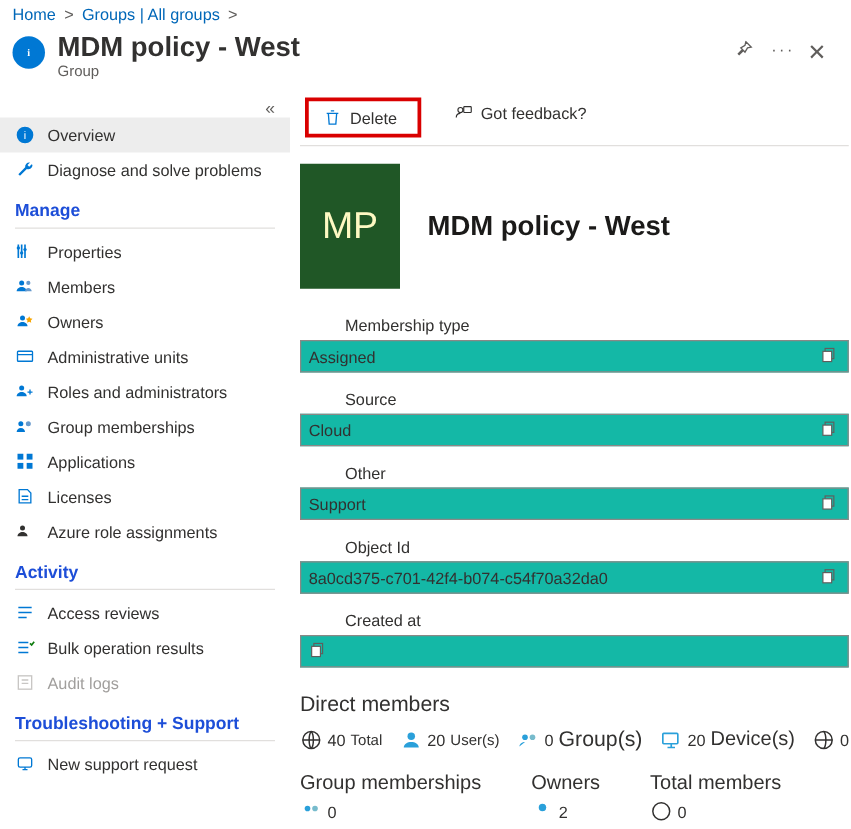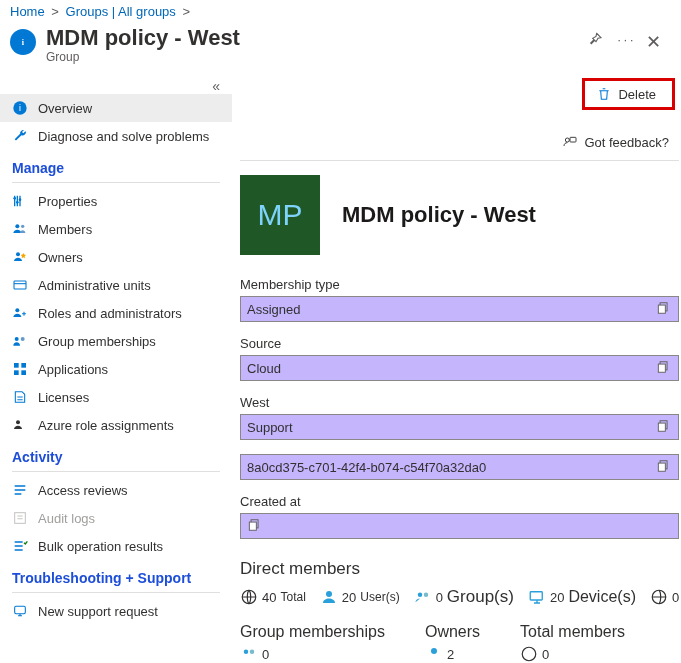--- a/index.html
+++ b/index.html
@@ -62,52 +62,51 @@
   .side-underline {
     border-bottom: 1px solid #e1dfdd;
     margin: 2px 12px 4px 12px;
   }
   .main {
     flex: 1;
     padding: 0 2px 0 8px;
     overflow-y: hidden;
   }
   .toolbar {
-    display:flex; align-items:flex-end;
+    display:flex; align-items:flex-start;
     padding: 6px 4px;
     gap: 20px;
     border-bottom: 1px solid #e1dfdd;
-    flex-direction: column;
   }
   .delete-btn {
     display:flex; align-items:center; gap:6px;
     padding: 4px 10px;
     color:#323130;
     cursor:pointer;
   }
   .delete-highlight { border: 3px solid #d90000; padding: 1px 6px 1px 1px; }
   .feedback-btn { display:flex; align-items:center; gap:6px; padding:4px 6px; cursor:pointer; }
   .group-header {
     display:flex; align-items:center; gap:22px;
     margin: 14px 0 22px 0;
   }
   .group-tile {
-    width: 80px; height:80px;
+    width: 80px; height:100px;
     background:#205726;
-    color:#7dd3fc;
+    color:#fef9c3;
     display:flex; align-items:center; justify-content:center;
     font-size: 30px; font-weight:400;
   }
   .group-name { font-size: 22px; font-weight:700; color:#1b1a19; }
   .field-block { margin-bottom: 14px; }
-  .field-label { font-size:13px; color:#323130; margin-bottom:4px; }
+  .field-label { font-size:13px; color:#323130; margin-bottom:4px;margin-left:36px; }
   .field-box {
     display:flex; align-items:center;
     border:1px solid #8a8886;
-    background:#c4b5fd;
+    background:#14b8a6;
     height: 26px;
     padding: 0 6px;
     font-size: 13px;
     color:#323130;
   }
   .field-box .val { flex:1; white-space:nowrap; overflow:hidden; text-overflow:ellipsis; }
   .field-box .copy { width:16px;height:16px; flex:none; cursor:pointer; }
   .section-title { font-size:17px; margin-top: 20px; margin-bottom:8px; }
   .stats-row { display:flex; align-items:center; gap: 14px; font-size:13px; flex-wrap:nowrap; }
   .stat { display:flex; align-items:center; gap:4px; }
@@ -282,38 +281,38 @@
 
     <div class="side-item">
       <span class="ic">
         <svg width="16" height="16" viewBox="0 0 24 24">
             <path d="M4 6h16M4 12h16M4 18h10" stroke="#0078d4" stroke-width="2"></path>
           </svg>
       </span>
       <span class="label">Access reviews</span>
     </div>
 
+    <div class="side-item">
+      <span class="ic">
+        <svg width="16" height="16" viewBox="0 0 24 24">
+            <path d="M4 6h12M4 12h12M4 18h12" stroke="#0078d4" stroke-width="2"></path>
+            <path d="M18 7l2 2 3-4" stroke="#107c10" stroke-width="2" fill="none"></path>
+          </svg>
+      </span>
+      <span class="label">Bulk operation results</span>
+    </div>
+
     <div class="side-item audit">
       <span class="ic">
         <svg width="16" height="16" viewBox="0 0 24 24">
             <rect x="4" y="4" width="16" height="16" fill="none" stroke="#c8c6c4" stroke-width="1.6"></rect>
             <path d="M8 9h8M8 13h8" stroke="#c8c6c4" stroke-width="1.6"></path>
           </svg>
       </span>
       <span class="label">Audit logs</span>
-    </div>
-
-    <div class="side-item">
-      <span class="ic">
-        <svg width="16" height="16" viewBox="0 0 24 24">
-            <path d="M4 6h12M4 12h12M4 18h12" stroke="#0078d4" stroke-width="2"></path>
-            <path d="M18 7l2 2 3-4" stroke="#107c10" stroke-width="2" fill="none"></path>
-          </svg>
-      </span>
-      <span class="label">Bulk operation results</span>
     </div>
 
     <div class="side-header">Troubleshooting + Support</div>
     <div class="side-underline"></div>
 
     <div class="side-item">
       <span class="ic">
         <svg width="16" height="16" viewBox="0 0 24 24">
             <rect x="4" y="5" width="16" height="11" rx="2" fill="none" stroke="#0078d4" stroke-width="1.6"></rect>
             <path d="M9 19h6M12 16v3" stroke="#0078d4" stroke-width="1.6"></path>
@@ -372,33 +371,34 @@
         <span class="copy">
           <svg width="14" height="14" viewBox="0 0 24 24">
               <rect x="7" y="3" width="12" height="14" fill="none" stroke="#605e5c" stroke-width="1.6"></rect>
               <rect x="4" y="7" width="12" height="14" fill="#fff" stroke="#605e5c" stroke-width="1.6"></rect>
             </svg>
         </span>
       </div>
     </div>
 
     <div class="field-block">
-      <div class="field-label">West</div>
+      <div class="field-label">Other</div>
       <div class="field-box">
         <span class="val">Support</span>
         <span class="copy">
           <svg width="14" height="14" viewBox="0 0 24 24">
               <rect x="7" y="3" width="12" height="14" fill="none" stroke="#605e5c" stroke-width="1.6"></rect>
               <rect x="4" y="7" width="12" height="14" fill="#fff" stroke="#605e5c" stroke-width="1.6"></rect>
             </svg>
         </span>
       </div>
     </div>
 
     <div class="field-block">
+      <div class="field-label">Object Id</div>
       <div class="field-box">
         <span class="val">8a0cd375-c701-42f4-b074-c54f70a32da0</span>
         <span class="copy">
           <svg width="14" height="14" viewBox="0 0 24 24">
               <rect x="7" y="3" width="12" height="14" fill="none" stroke="#605e5c" stroke-width="1.6"></rect>
               <rect x="4" y="7" width="12" height="14" fill="#fff" stroke="#605e5c" stroke-width="1.6"></rect>
             </svg>
         </span>
       </div>
     </div>

